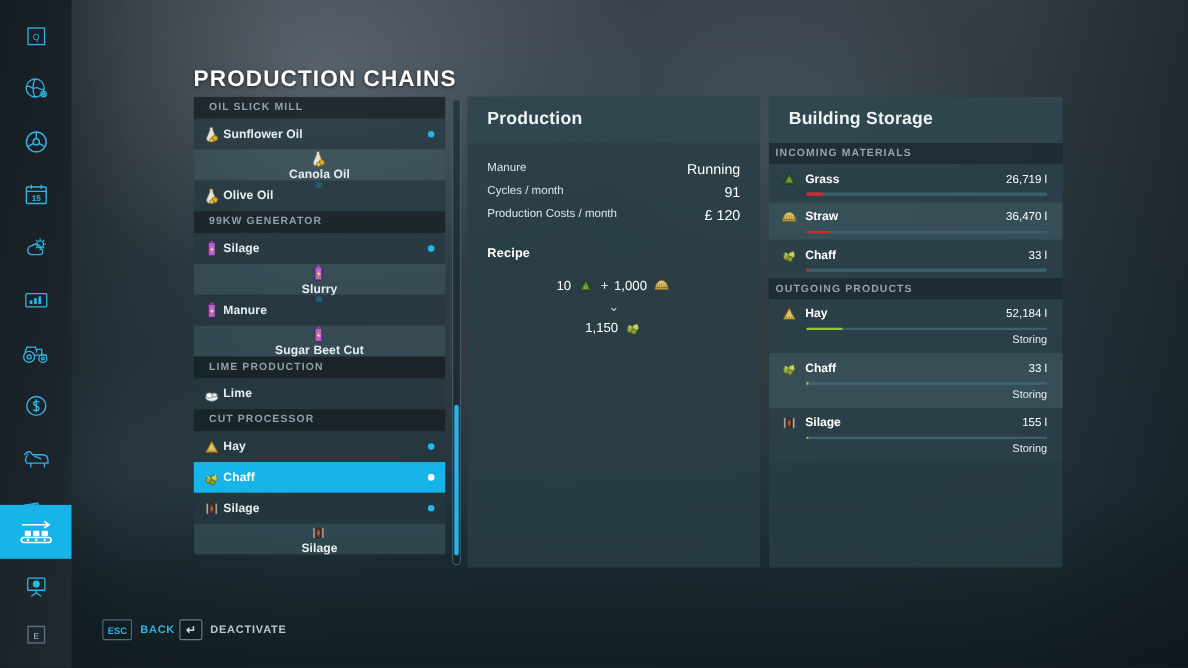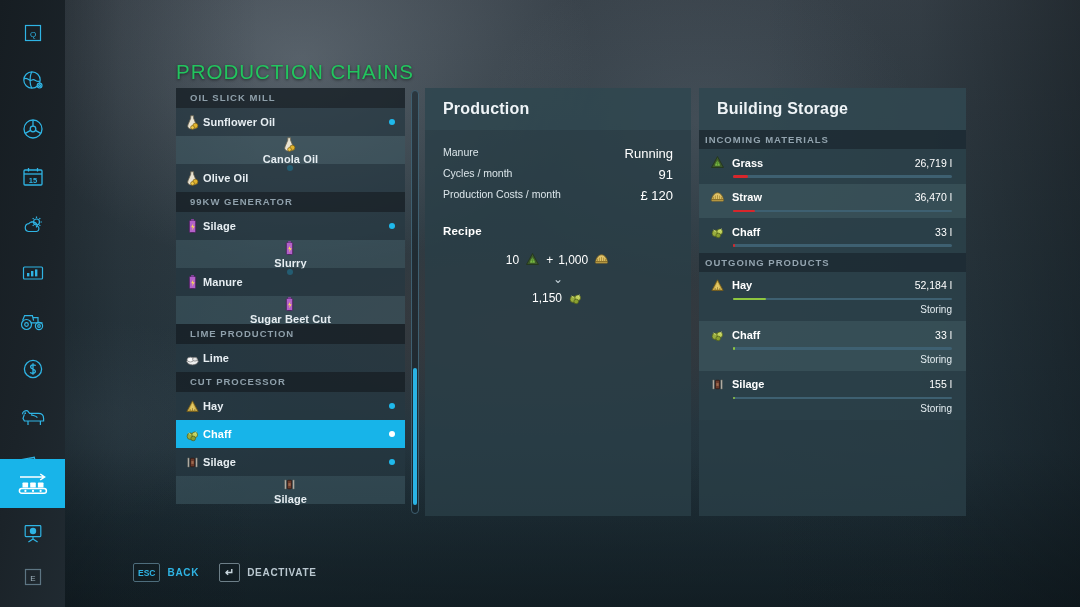--- a/index.html
+++ b/index.html
@@ -45,21 +45,21 @@
   }
   .rail-item svg { display: block; }
   .rail-item.active { background: #18b4e9; }
   .rail-item.active svg { stroke: #ffffff; fill: none; }
   .rail-item.active .fillwhite { fill: #ffffff; stroke: none; }
 
   
   #page-title {
     position: absolute; left: 176px; top: 60px;
     font-size: 20.5px; letter-spacing: 1.0px;
-    color: #22c55e; font-weight: 400;
+    color: #ffffff; font-weight: 700;
     text-shadow: 0 1px 3px rgba(0,0,0,0.6);
     z-index: 10;
   }
 
   
   #chain-list {
     position: absolute; left: 176px; top: 88px;
     width: 229px; height: 428px;
     overflow: hidden; z-index: 10;
   }
@@ -153,21 +153,21 @@
     height: 2.5px; background: #3e6071; border-radius: 2px;
     margin: 4px 0 0 24px; position: relative;
   }
   .bar-fill { position: absolute; left: 0; top: 0; height: 2.5px; border-radius: 2px; }
   .store-status {
     text-align: right; font-size: 10px; color: #e4edf1;
     margin-top: 4px;
   }
 
   
-  #helpbar { position: absolute; left: 93px; top: 563px; display: flex; align-items: center; gap: 20px; z-index: 12; margin-left: 40px; }
+  #helpbar { position: absolute; left: 93px; top: 563px; display: flex; align-items: center; gap: 4px; z-index: 12; }
   .help { display: flex; align-items: center; gap: 7px; }
   .keycap {
     min-width: 21px; height: 19px; padding: 0 4px;
     border: 1px solid #4e6d7c; border-radius: 2px;
     display: flex; align-items: center; justify-content: center;
     font-size: 8.5px; font-weight: bold; color: #2fb4e4;
     background: rgba(16,26,32,0.45);
   }
   .keycap.enter { color: #c8d6dd; border-color: #6d7f88; font-size: 11px; }
   .help .txt { font-size: 10px; font-weight: bold; letter-spacing: .7px; }

